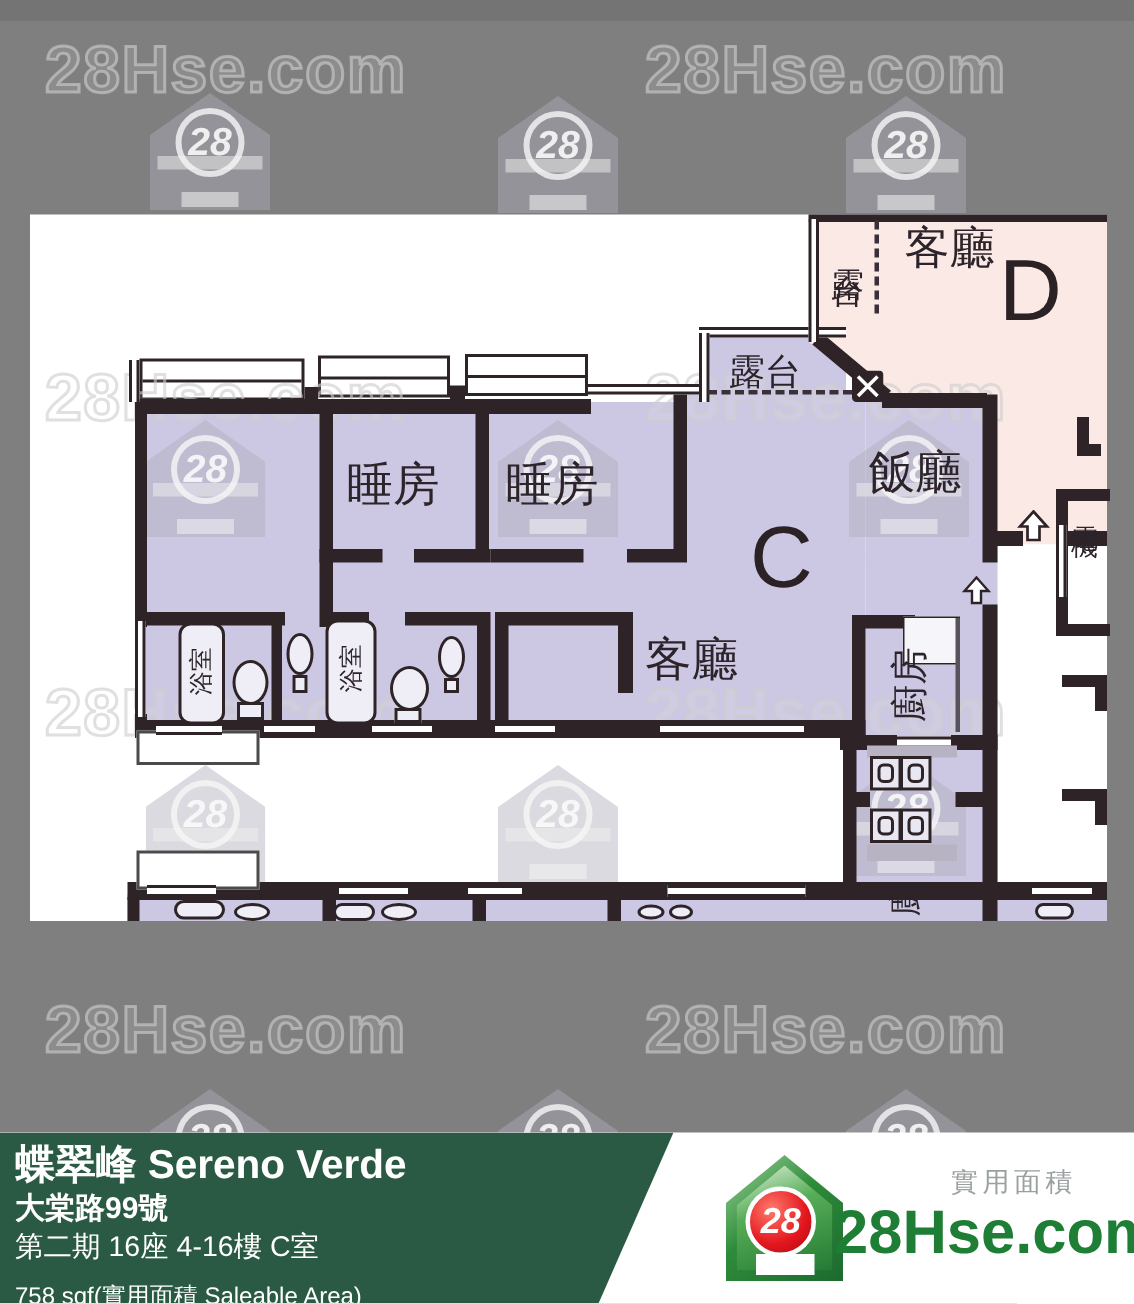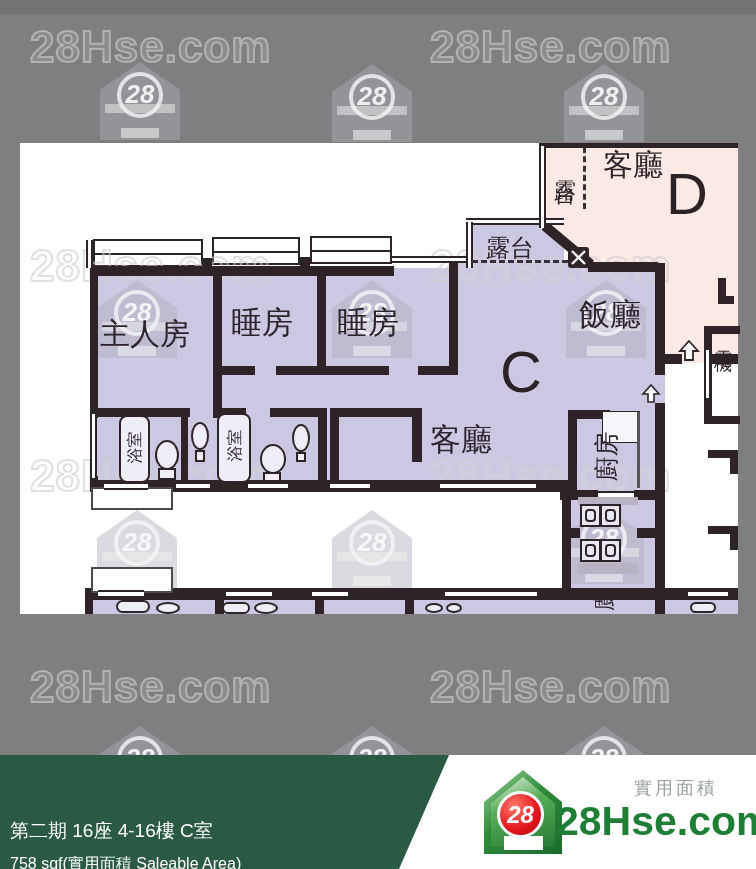--- a/index.html
+++ b/index.html
@@ -296,39 +296,40 @@
   <div class="stove" style="left:600px;top:539px;width:21px;height:23px;"></div>
 
   <div class="fixture rrect" style="left:116px;top:600px;width:34px;height:13px;"></div>
   <div class="fixture oval" style="left:156px;top:602px;width:24px;height:12px;"></div>
   <div class="fixture rrect" style="left:222px;top:602px;width:28px;height:12px;"></div>
   <div class="fixture oval" style="left:254px;top:602px;width:24px;height:12px;"></div>
   <div class="fixture oval" style="left:425px;top:603px;width:18px;height:10px;"></div>
   <div class="fixture oval" style="left:446px;top:603px;width:16px;height:10px;"></div>
   <div class="fixture rrect" style="left:690px;top:602px;width:26px;height:11px;"></div>
 
-  <div class="label" style="left:100px;top:314px;font-size:30px;">主人房</div>
   <div class="label" style="left:231px;top:302px;font-size:31px;">睡房</div>
   <div class="label" style="left:337px;top:302px;font-size:31px;">睡房</div>
   <div class="label" style="left:579px;top:294px;font-size:31px;">飯廳</div>
   <div class="label" style="left:430px;top:419px;font-size:31px;">客廳</div>
   <div class="label" style="left:603px;top:145px;font-size:30px;">客廳</div>
   <div class="label" style="left:486px;top:232px;font-size:24px;">露台</div>
   <div class="label vtext" style="left:550px;top:162px;font-size:22px;">露台</div>
   <div class="label vtext" style="left:711px;top:336px;font-size:18px;letter-spacing:4px;">電機</div>
   <div class="label rot" style="left:575px;top:440px;width:62px;font-size:25px;">廚房</div>
   <div class="label rot" style="left:579px;top:584px;width:50px;font-size:23px;">廚</div>
   <div class="label rot" style="left:104px;top:437px;width:62px;font-size:16px;">浴室</div>
   <div class="label rot" style="left:204px;top:435px;width:62px;font-size:16px;">浴室</div>
 
   <div class="unit-letter" style="left:500px;top:338px;">C</div>
   <div class="unit-letter" style="left:666px;top:160px;">D</div>
 
   <div class="footer-white"></div>
   <div class="footer-green"></div>
+  <div class="f-title">蝶翠峰 Sereno Verde</div>
+  <div class="f-addr">大棠路99號</div>
   <div class="f-unit">第二期 16座 4-16樓 C室</div>
   <div class="f-area">758 sqf(實用面積 Saleable Area)</div>
 
   <div class="logo-house">
     <div class="lh-outer"></div>
       <div class="lh-inner"></div>
       <div class="lh-notch"></div>
   </div>
   <div class="logo-badge">28</div>
   <div class="logo-brand">28Hse.com</div>

